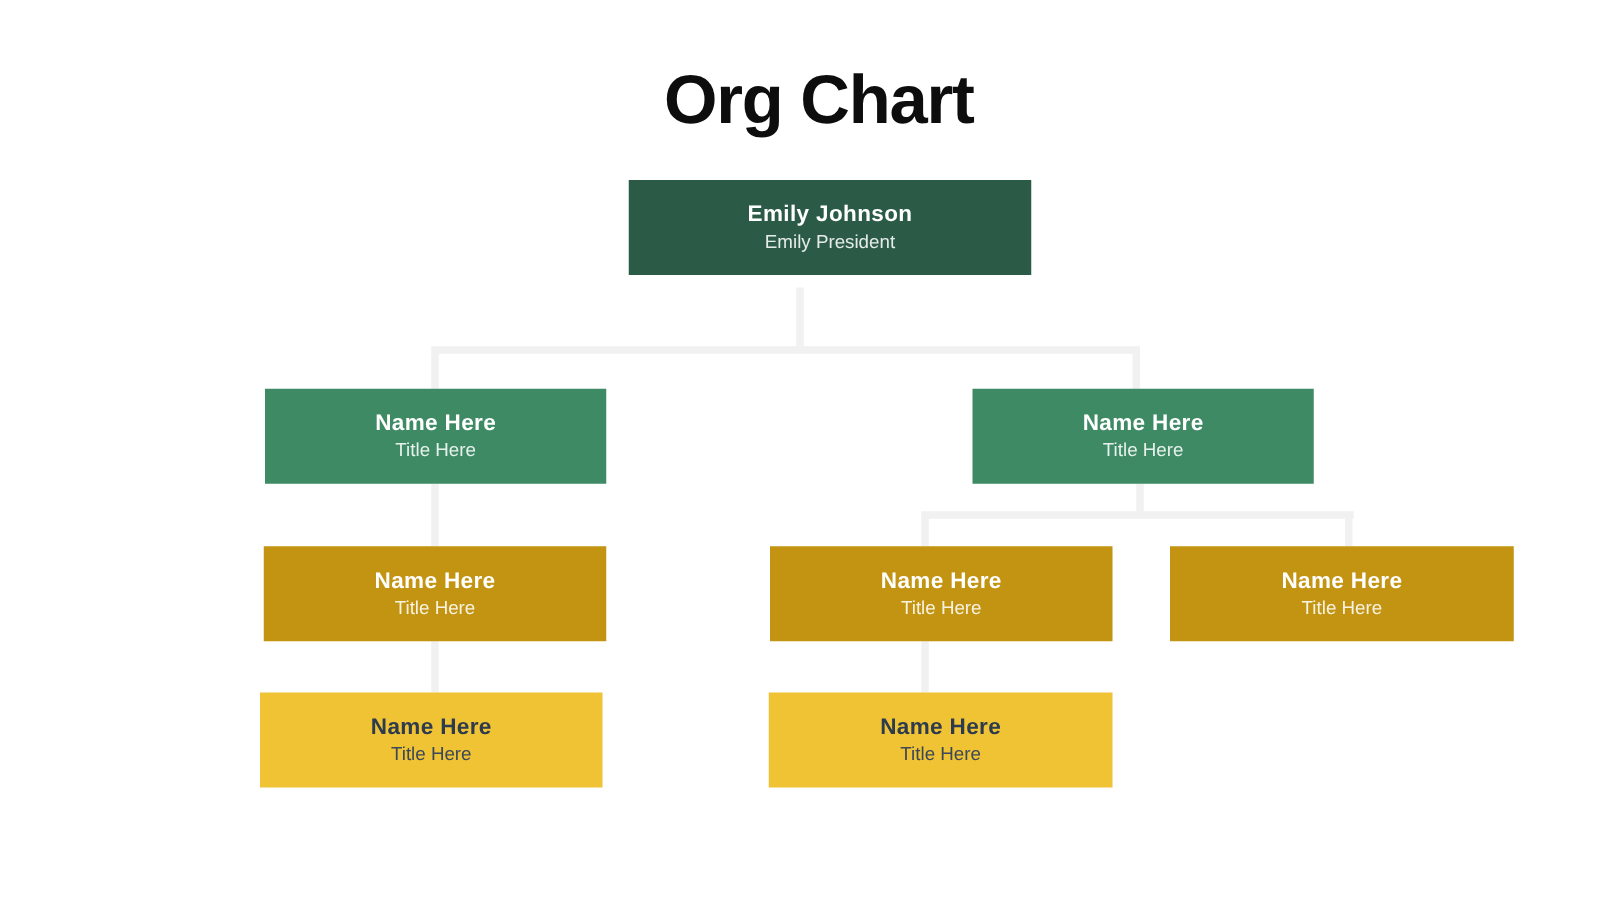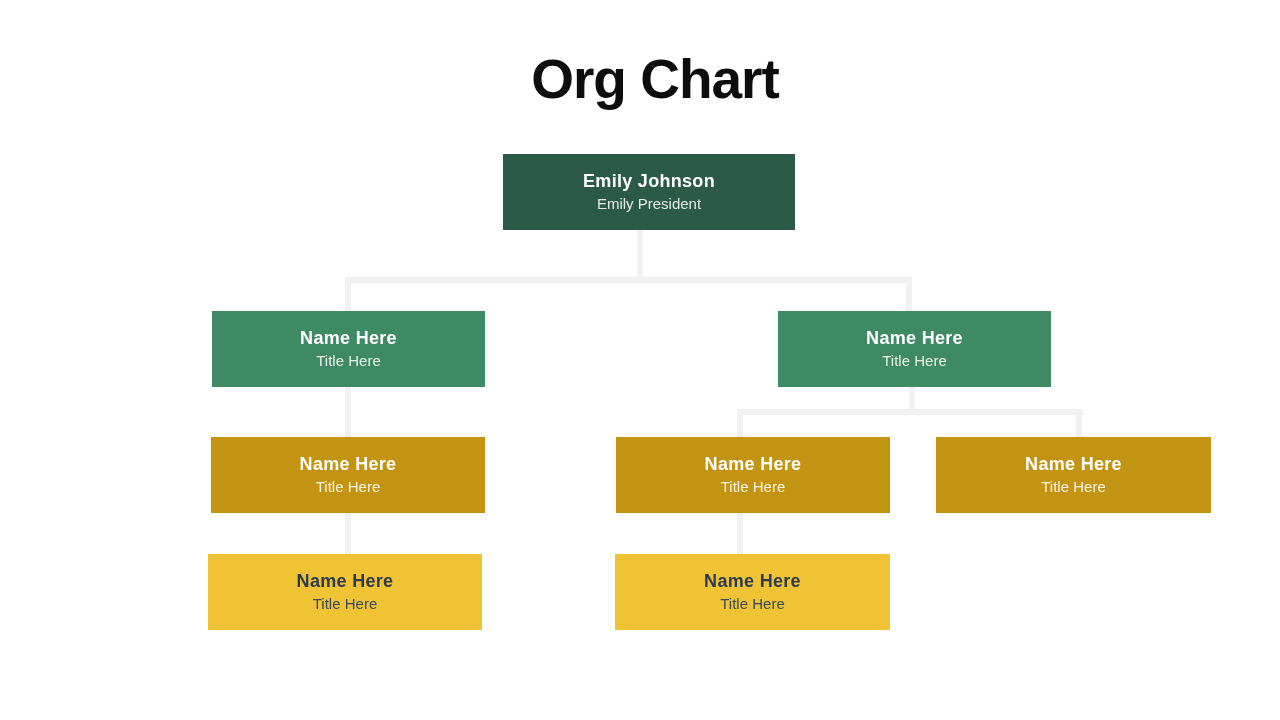--- a/index.html
+++ b/index.html
@@ -43,21 +43,21 @@
     text-align:center;
   }
   .node-name{font-size:18px;font-weight:700;color:#ffffff;letter-spacing:.3px;line-height:21px;}
   .node-title{font-size:15px;font-weight:400;color:rgba(255,255,255,.88);line-height:18px;}
   .lvl1{background:#2b5b47;}
   .lvl2{background:#3e8a64;}
   .lvl3{background:#c39411;}
   .lvl4{background:#efc334;}
   .lvl4 .node-name{color:#2e3a4d;}
   .lvl4 .node-title{color:#3c4857;}
-  .n-root {left:503px;top:154px;width:292px;height:76px;}
+  .n-root {left:503px;top:144px;width:322px;height:76px;}
   .n-l2l  {left:212px;top:311px;width:273px;height:76px;}
   .n-l2r  {left:778px;top:311px;width:273px;height:76px;}
   .n-l3l  {left:211px;top:437px;width:274px;height:76px;}
   .n-l3m  {left:616px;top:437px;width:274px;height:76px;}
   .n-l3r  {left:936px;top:437px;width:275px;height:76px;}
   .n-l4l  {left:208px;top:554px;width:274px;height:76px;}
   .n-l4m  {left:615px;top:554px;width:275px;height:76px;}
 </style>
 </head>
 <body>

